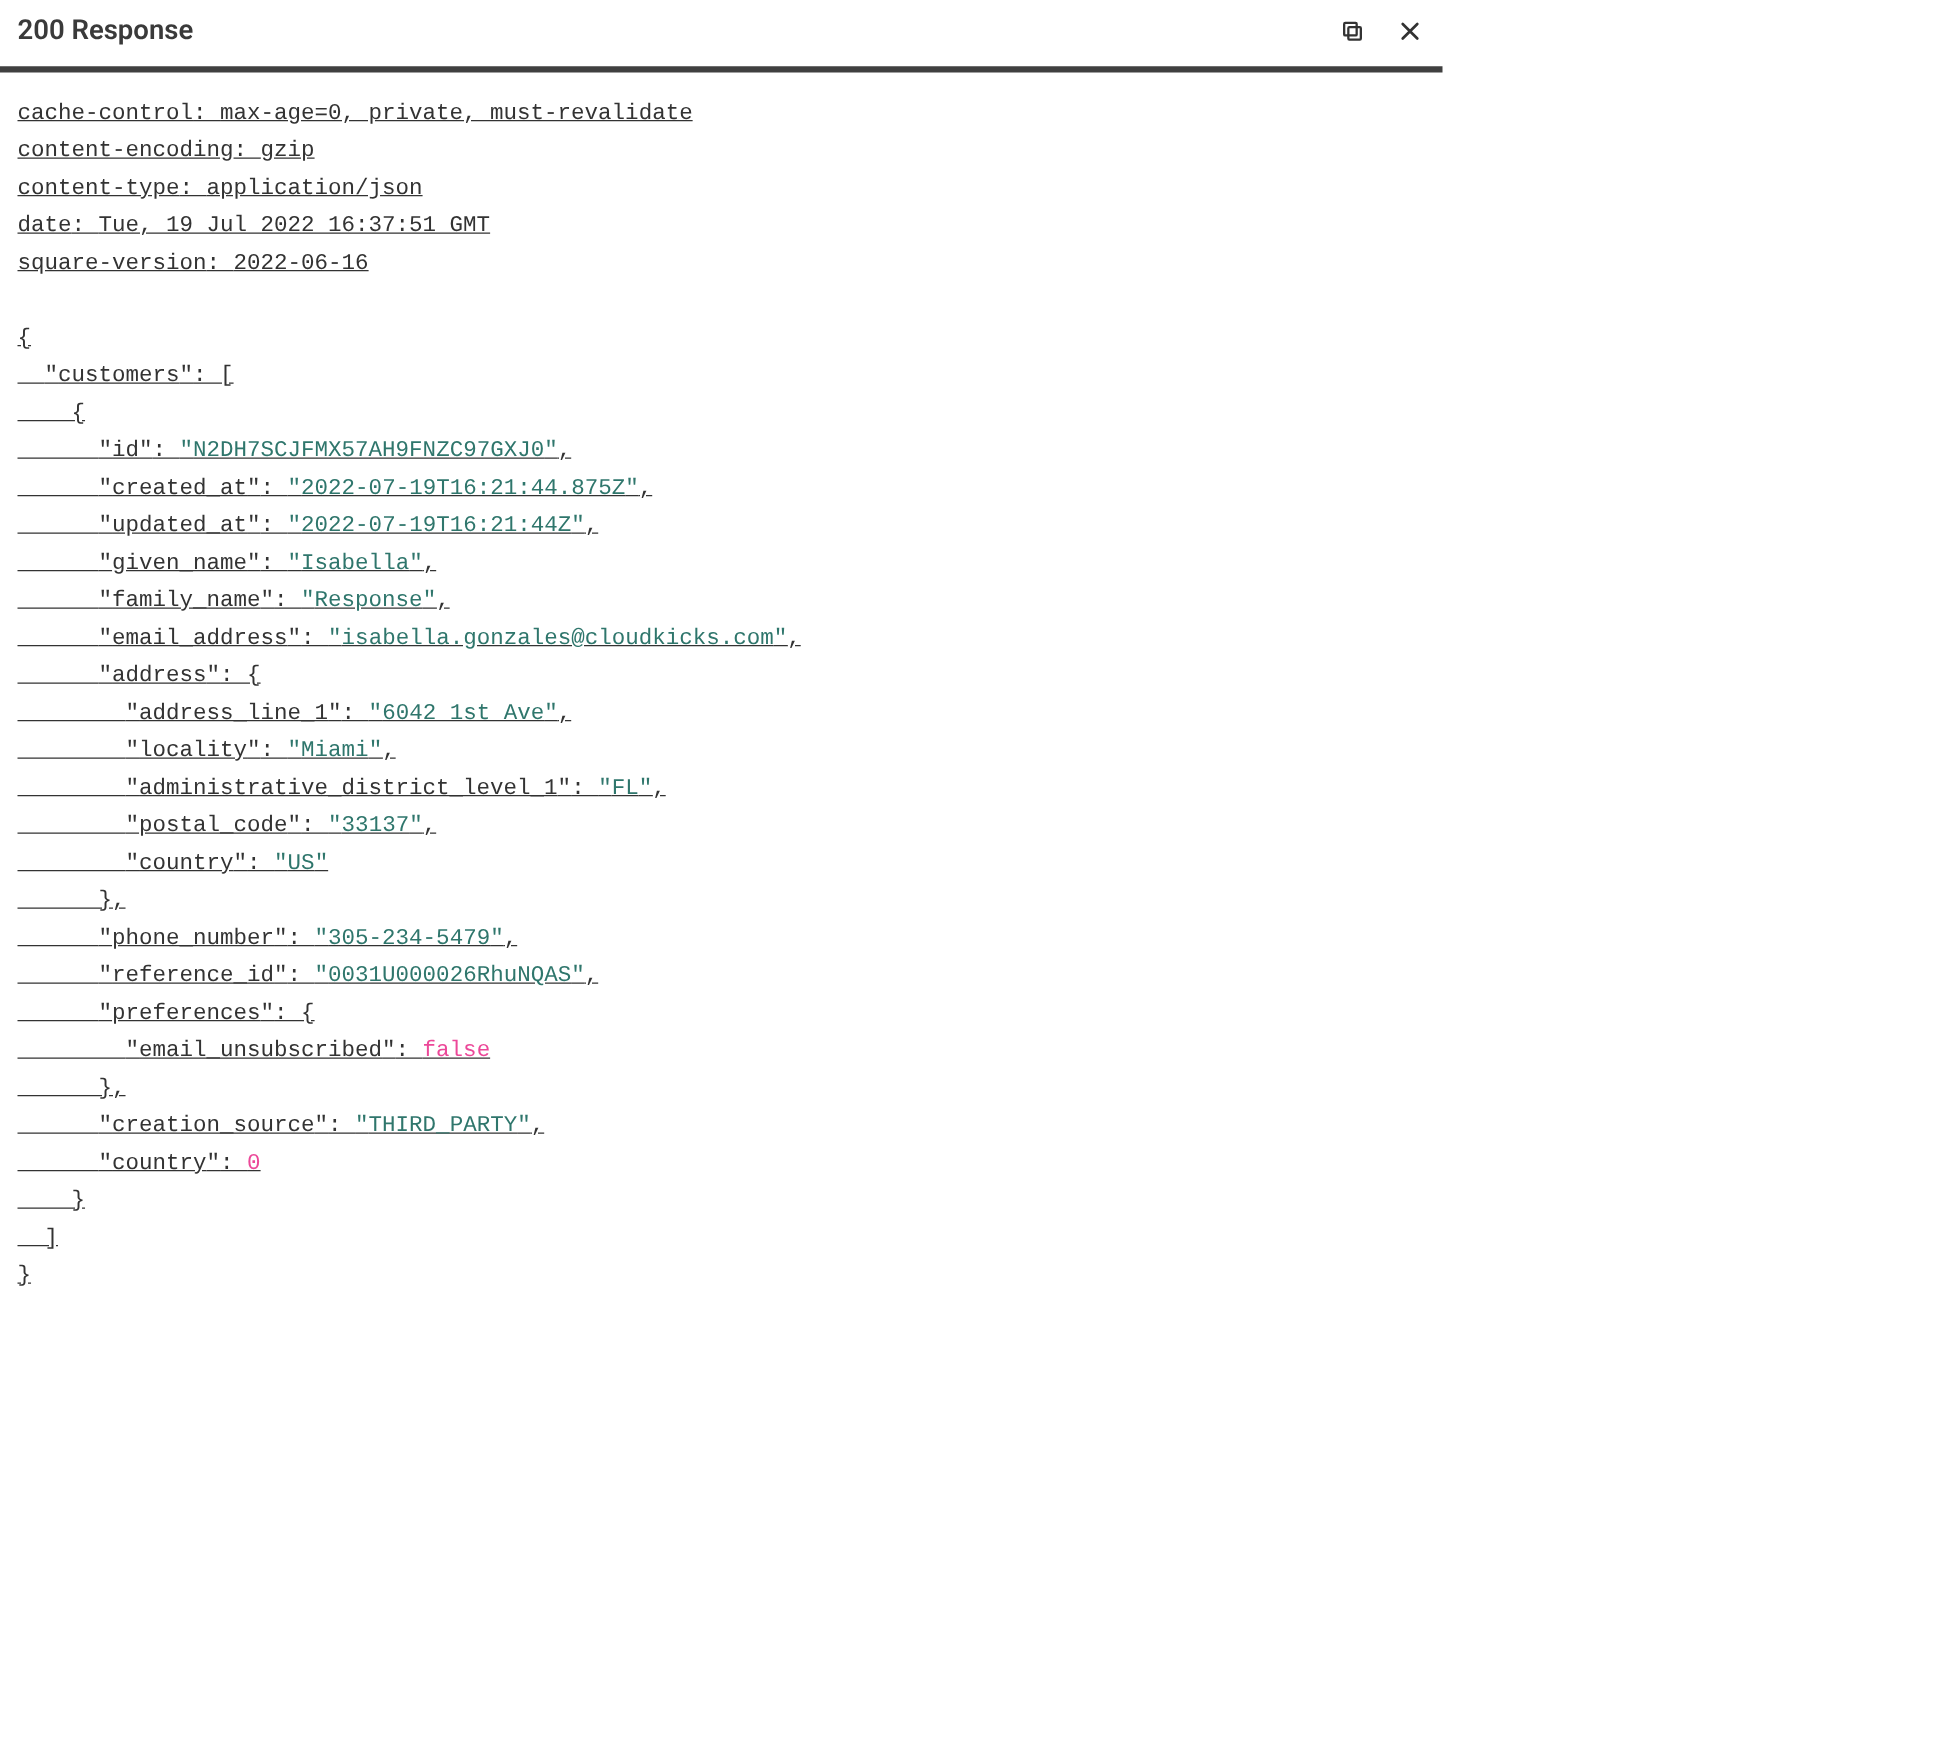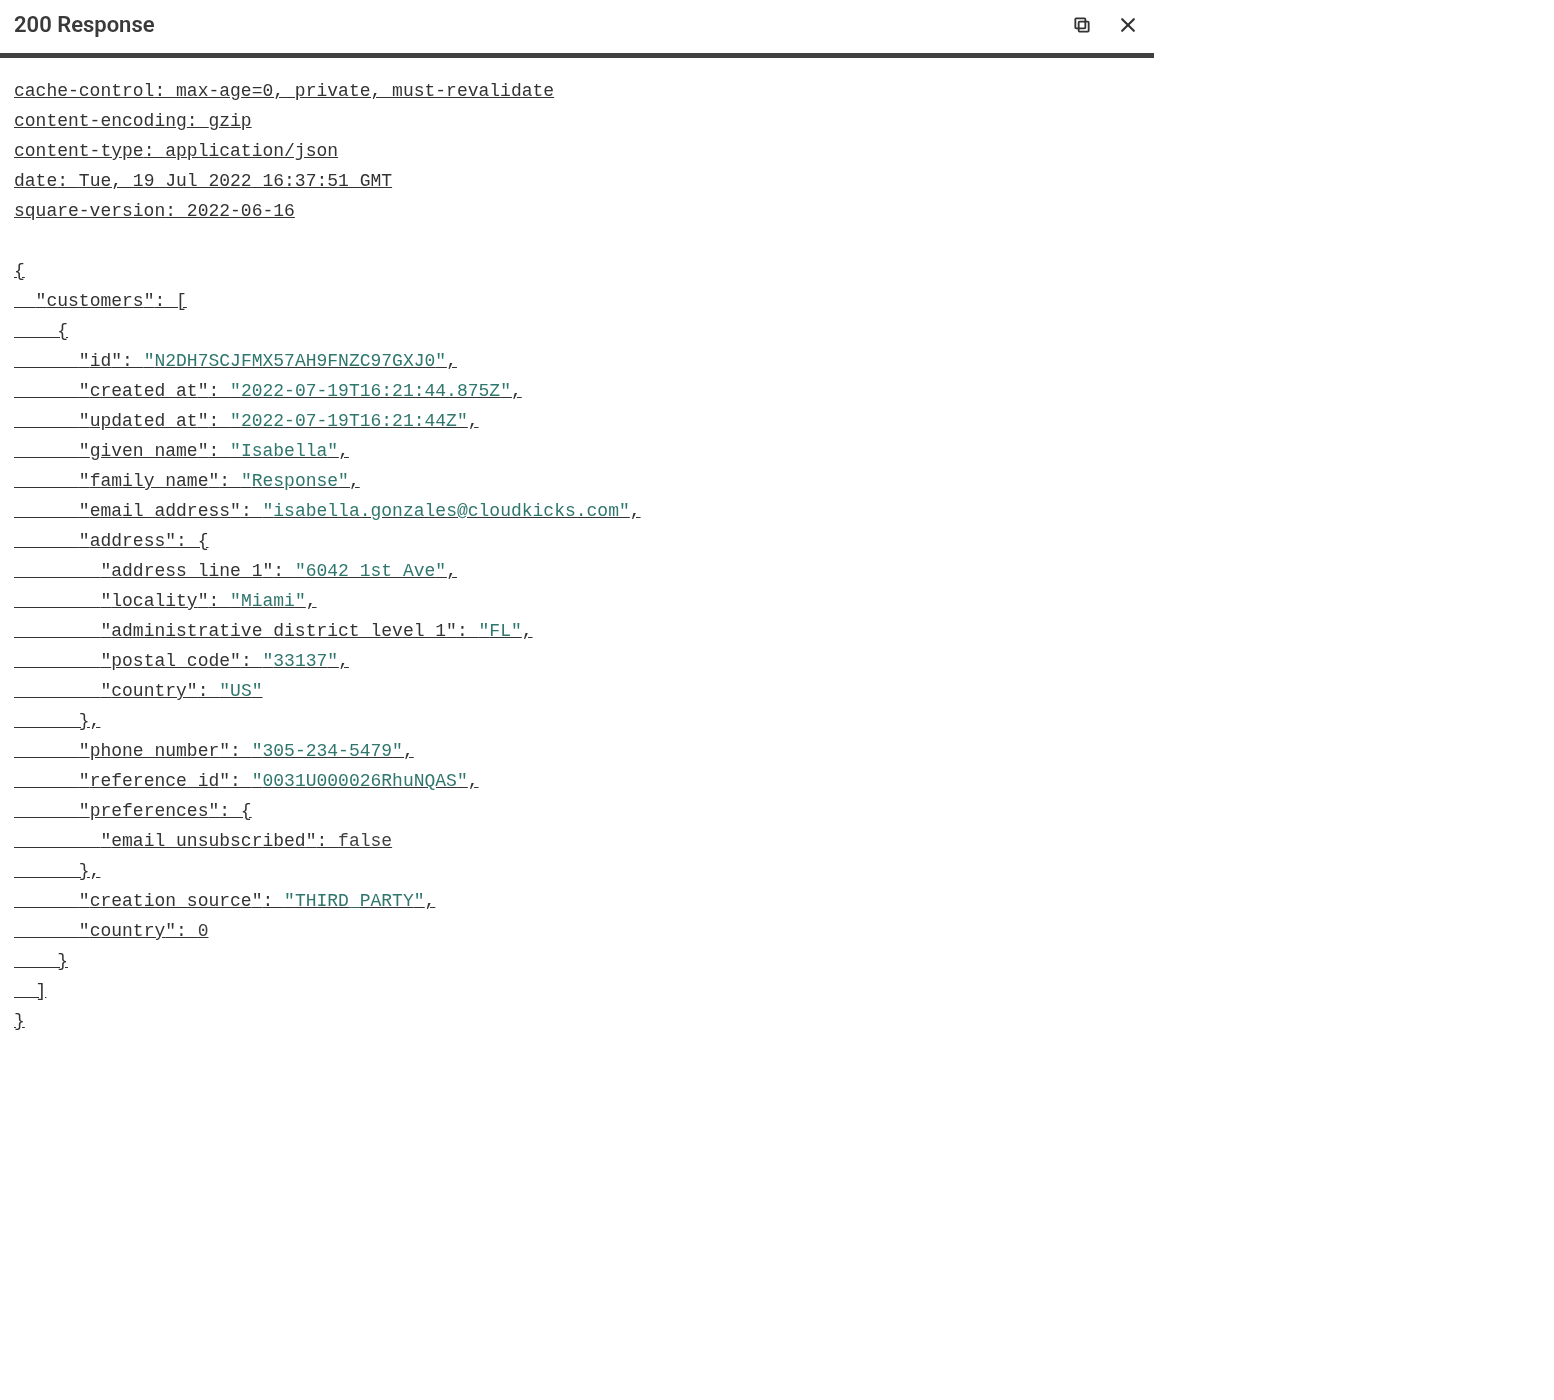--- a/index.html
+++ b/index.html
@@ -50,21 +50,21 @@
     margin: 0;
     font-family: "SFMono-Regular", Consolas, "Liberation Mono", Menlo, Courier, monospace;
     font-size: 18px;
     line-height: 30px;
     white-space: pre;
     color: #333;
     text-decoration: underline;
   }
   .k { color: #333; }           
   .s { color: #2f766c; }        
-  .b, .n { color: #404040; margin-top: 29px; }    
+  .b, .n { color: #ec4899; margin-top: 29px; }    
 </style>
 </head>
 <body>
 
 <div class="panel">
   <div class="panel-header">
     <div class="panel-title">200 Response</div>
     <div class="panel-actions">
       <span class="icon-btn">
         <svg viewBox="0 0 24 24" fill="none" stroke="currentColor" stroke-width="2.2">

